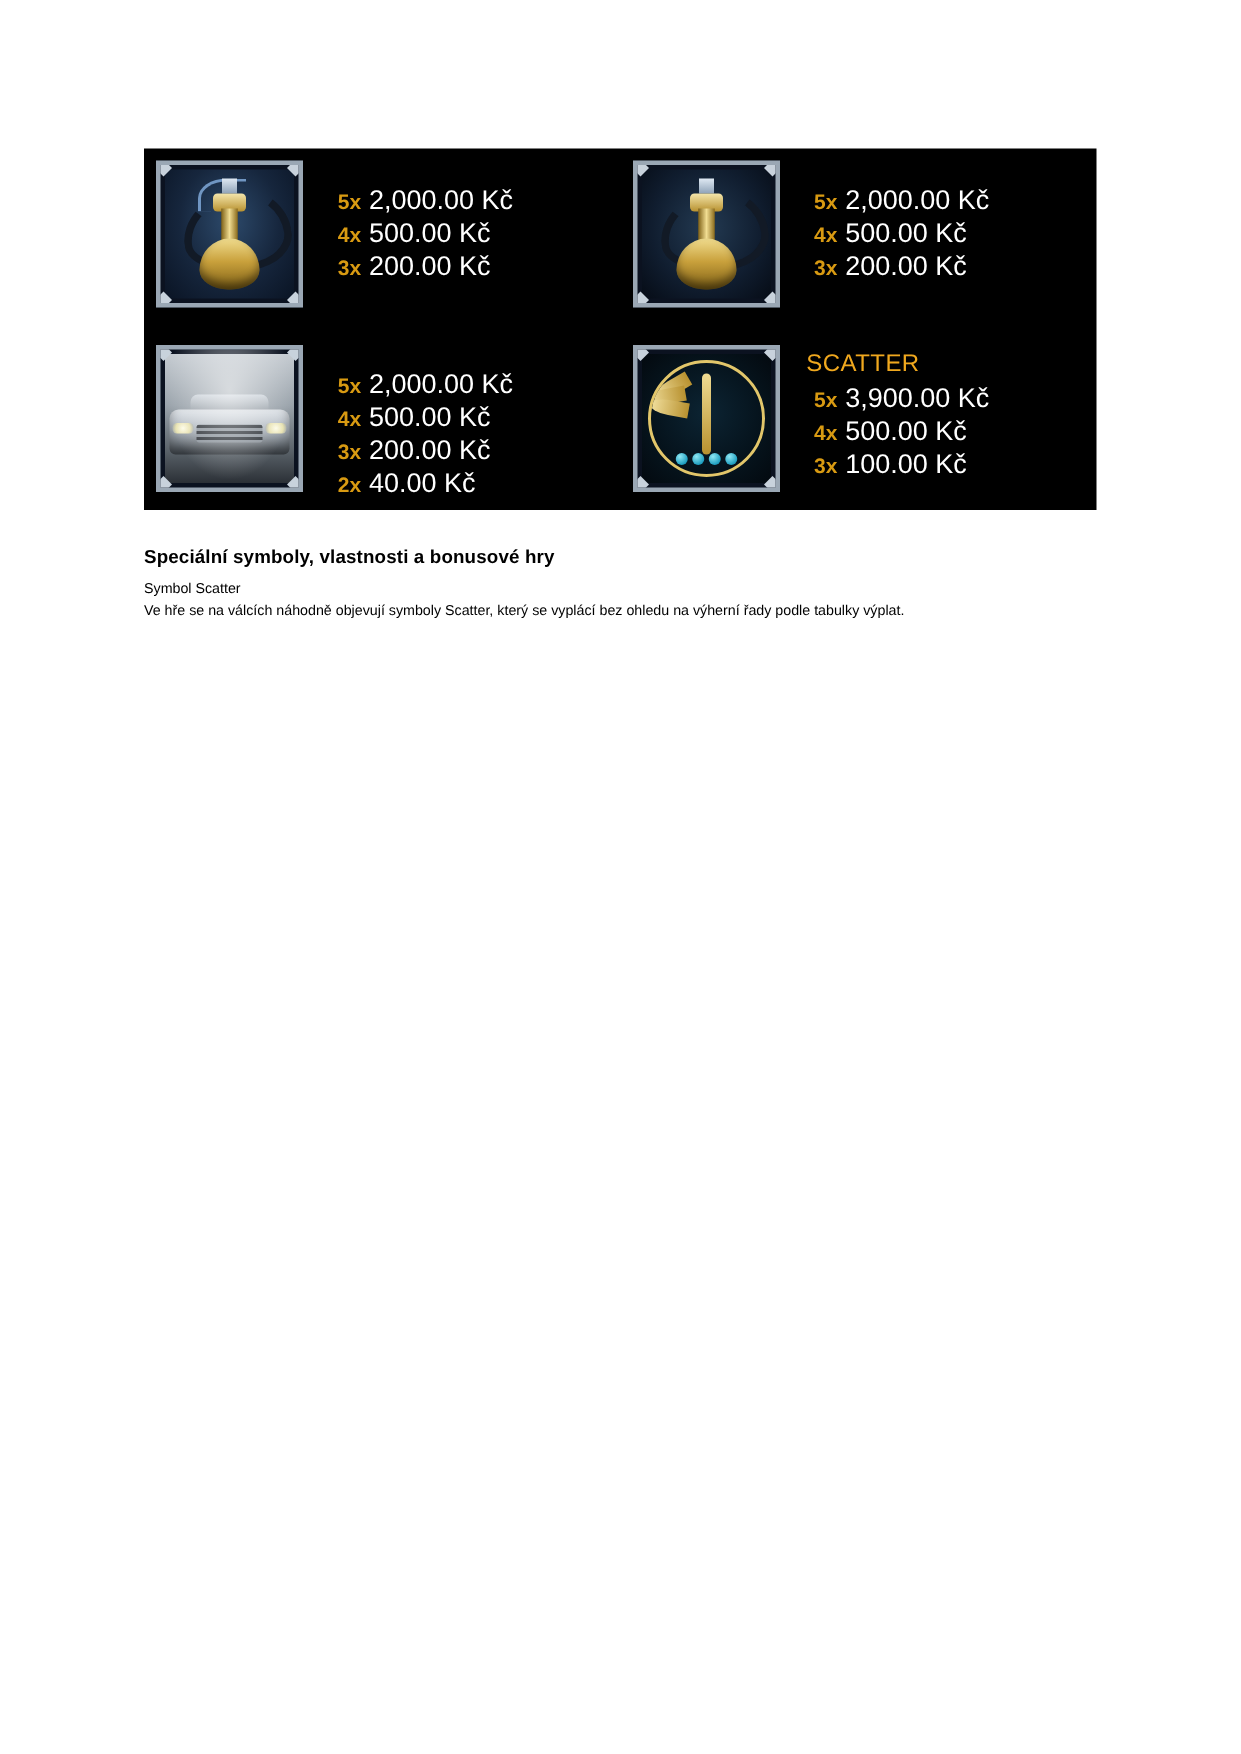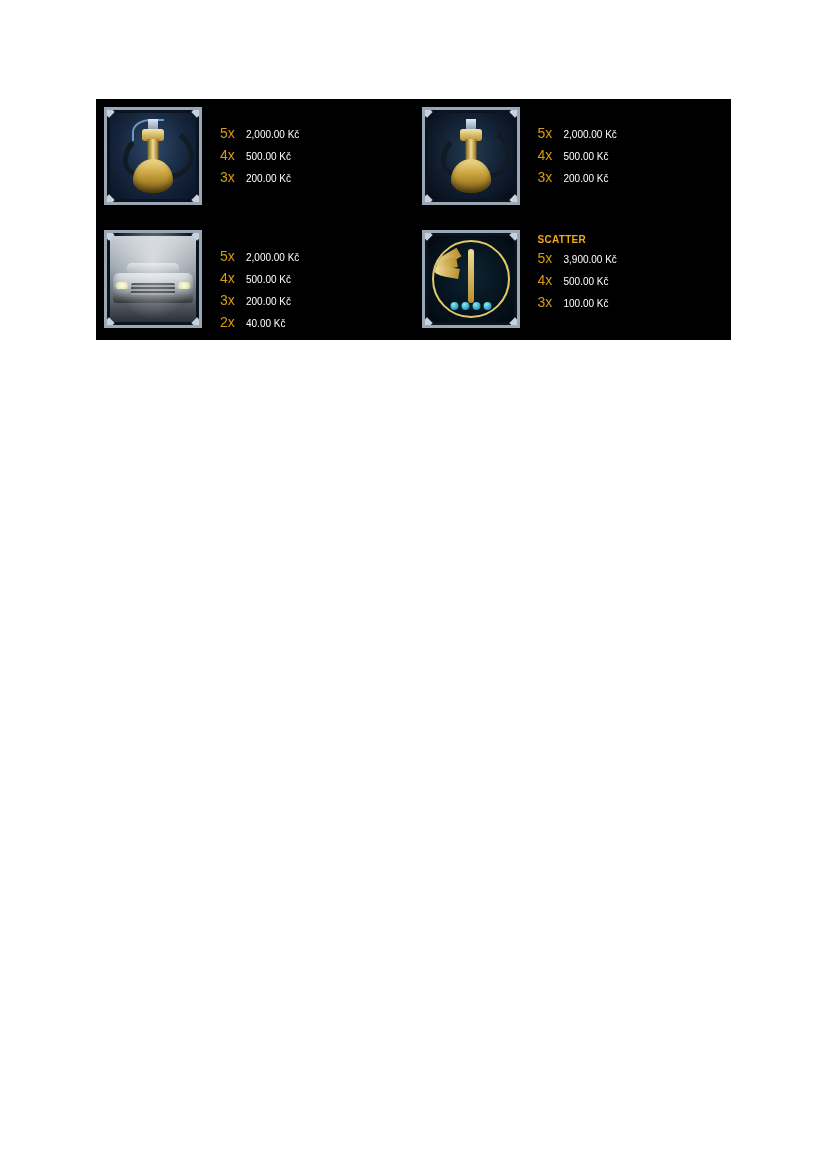--- a/index.html
+++ b/index.html
@@ -229,42 +229,43 @@
 
   
   .pays {
     margin-left: 18px;
     padding-top: 16px;
   }
   .pays.with-title { padding-top: 4px; }
 
   .scatter-title {
     color: #f0a81e;
-    font-size: 10px;
-    font-weight: 700;
+    font-size: 16px;
+    font-weight: 400;
     letter-spacing: .3px;
     margin-bottom: 3px;
   }
 
   .pay-row {
     display: flex;
     align-items: baseline;
     line-height: 21px;
     white-space: nowrap;
   }
   .mult {
     color: #d89a12;
     font-size: 14px;
-    font-weight: 400;
+    font-weight: 700;
     width: 26px;
     flex: 0 0 26px;
+    text-align: center;
   }
   .amt {
     color: #ffffff;
-    font-size: 10px;
+    font-size: 18px;
     font-weight: 400;
   }
 
   
   .text-block {
     position: absolute;
     left: 96px;
     top: 364px;
     width: 660px;
   }
@@ -441,14 +442,19 @@
           <div class="pay-row">
             <span class="mult">3x</span>
             <span class="amt">100.00 Kč</span>
           </div>
         </div>
       </div>
 
     </div>
   </div>
 
+  <div class="text-block">
+    <h2 class="h-special">Speciální symboly, vlastnosti a bonusové hry</h2>
+    <div class="sub-special">Symbol Scatter</div>
+    <p class="para-special">Ve hře se na válcích náhodně objevují symboly Scatter, který se vyplácí bez ohledu na výherní řady podle tabulky výplat.</p>
+  </div>
 
 </div>
 
 </body></html>

